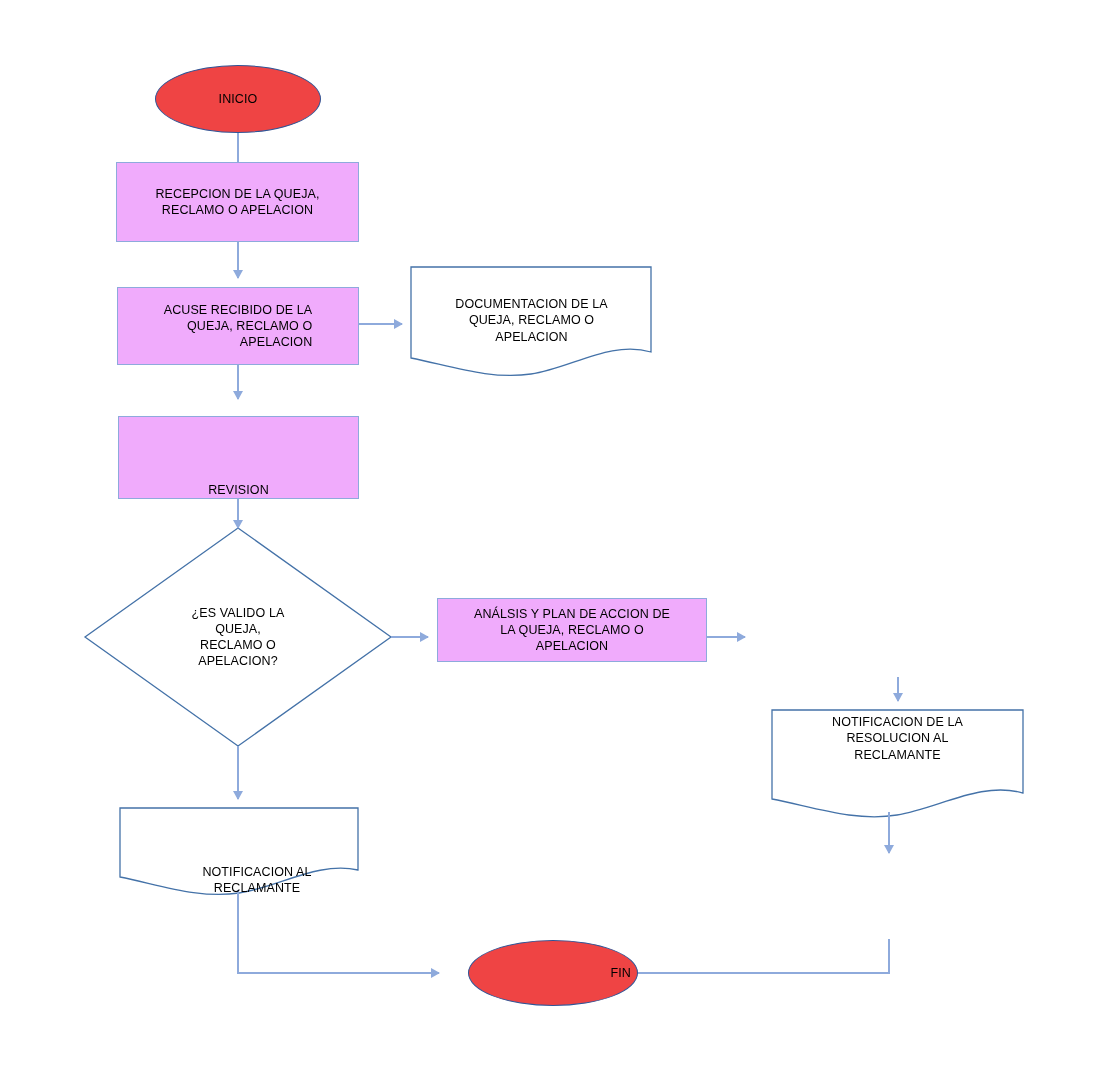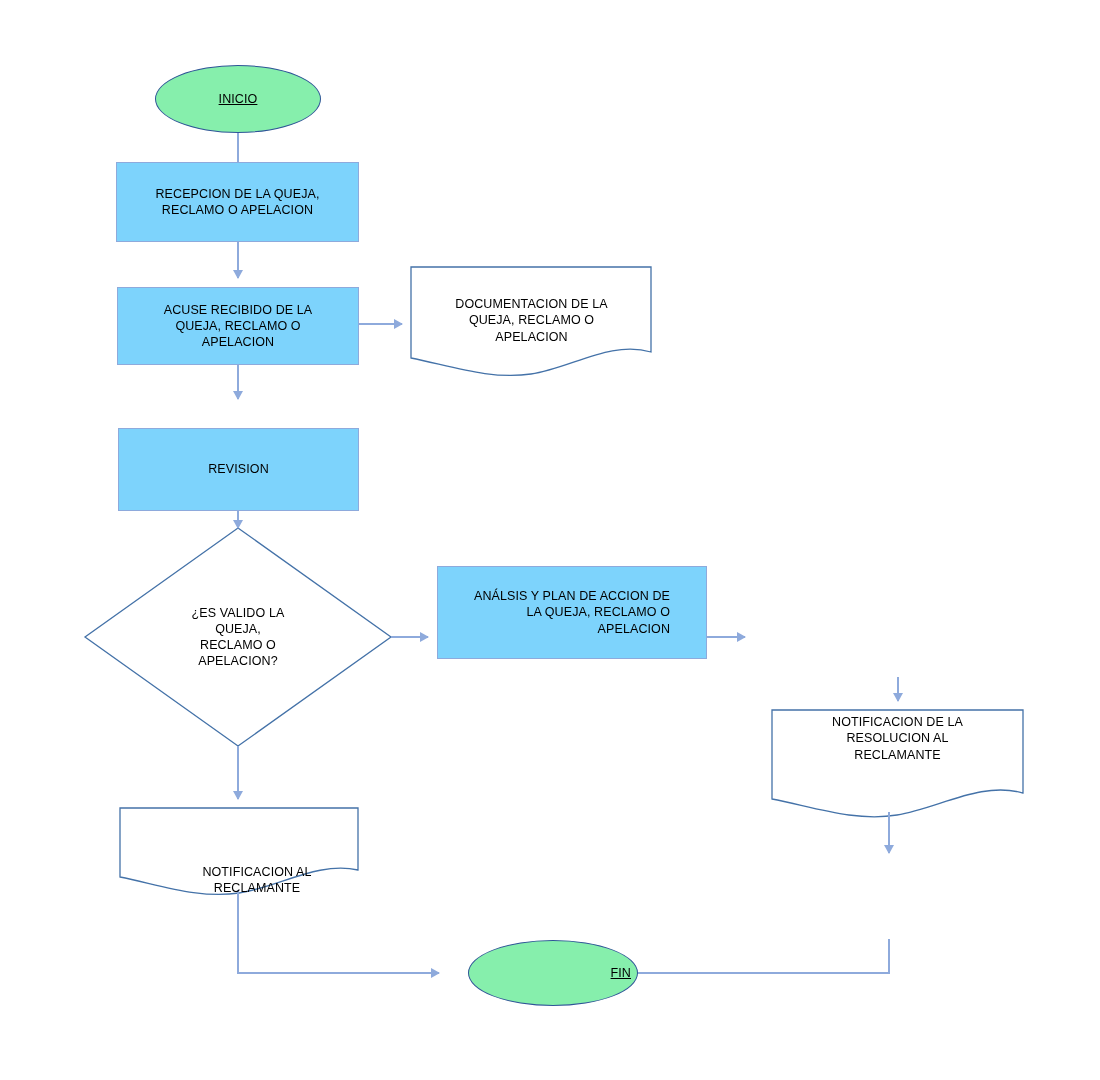--- a/index.html
+++ b/index.html
@@ -38,28 +38,27 @@
     color: #000000;
     font-size: 12.5px;
     line-height: 1.30;
     letter-spacing: 0.1px;
     white-space: pre-line;
     background: transparent;
   }
   
   .node.process {
     border: 1.4px solid #8EAADC;
-    background: #7dd3fc;
+    background: #f0abfc;
   }
   
   .node.terminator {
     border: 1.6px solid #2F5597;
     border-radius: 50%;
-    background: #86efac;
-    text-decoration: underline;
+    background: #ef4444;
   }
   
   .node.decision {
     border: none;
     background: transparent;
   }
   
   .node.document {
     border: none;
     background: transparent;
@@ -123,44 +122,44 @@
 
   <div class="node terminator" style="left:155px; top:65px; width:166px; height:68px;">
     <span class="label">INICIO</span>
   </div>
 
   <div class="node process" style="left:116px; top:162px; width:243px; height:80px;">
     <span class="label">RECEPCION DE LA QUEJA,
 RECLAMO O APELACION</span>
   </div>
 
-  <div class="node process" style="left:117px; top:287px; width:242px; height:78px;">
+  <div class="node process" style="left:117px; top:287px; width:242px; height:78px;text-align:right;">
     <span class="label">ACUSE RECIBIDO DE LA
 QUEJA, RECLAMO O
 APELACION</span>
   </div>
 
   <div class="node document" style="left:411px; top:278px; width:241px; height:112px; align-items:flex-start; padding-top:18px;">
     <span class="label">DOCUMENTACION DE LA
 QUEJA, RECLAMO O
 APELACION</span>
   </div>
 
-  <div class="node process" style="left:118px; top:428px; width:241px; height:83px;">
+  <div class="node process" style="left:118px; top:416px; width:241px; height:83px;align-items:flex-end;">
     <span class="label">REVISION</span>
   </div>
 
   <div class="node decision" style="left:85px; top:528px; width:306px; height:218px;">
     <span class="label">¿ES VALIDO LA
 QUEJA,
 RECLAMO O
 APELACION?</span>
   </div>
 
-  <div class="node process" style="left:437px; top:566px; width:270px; height:93px;text-align:right;">
+  <div class="node process" style="left:437px; top:598px; width:270px; height:64px;">
     <span class="label">ANÁLSIS Y PLAN DE ACCION DE
 LA QUEJA, RECLAMO O
 APELACION</span>
   </div>
 
 
   <div class="node document" style="left:772px; top:710px; width:251px; height:111px; align-items:flex-start; padding-top:4px;">
     <span class="label">NOTIFICACION DE LA
 RESOLUCION AL
 RECLAMANTE</span>

